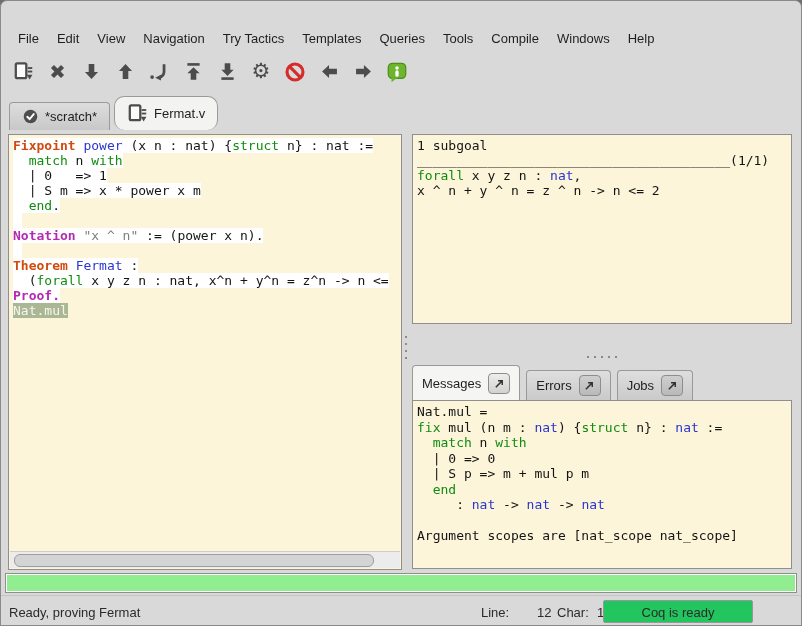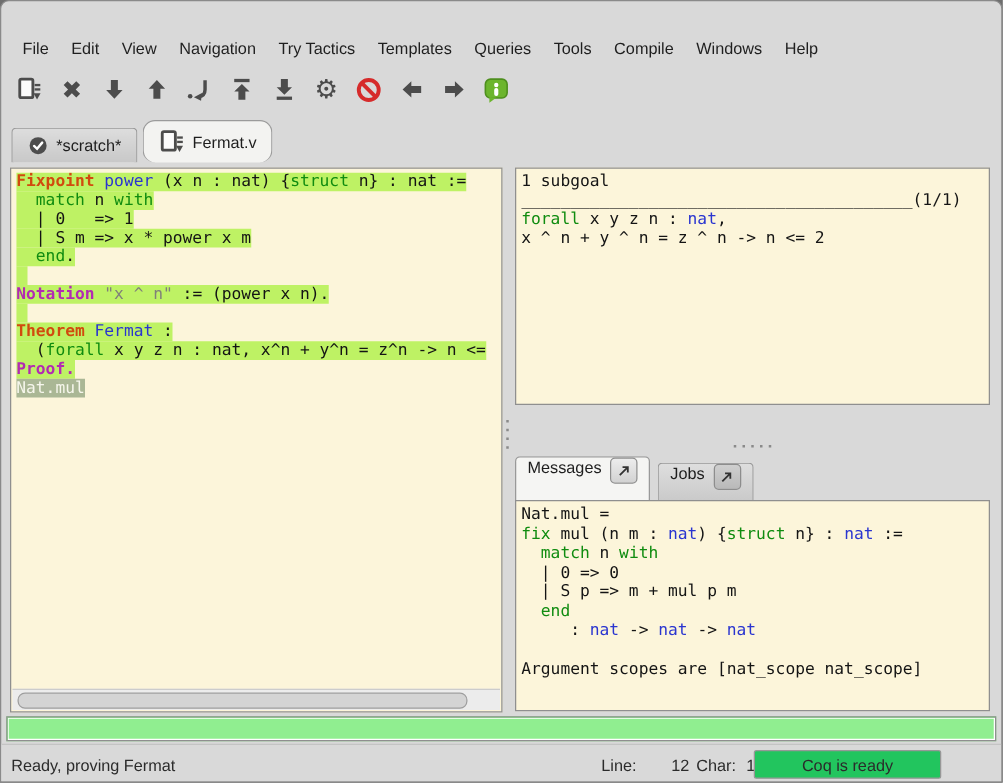--- a/index.html
+++ b/index.html
@@ -29,42 +29,42 @@
   
   .pane{position:absolute;background:#fcf5da;border:1px solid #8f8f8f;box-sizing:border-box;overflow:hidden;}
   .editor-pane{left:7px;top:133px;width:394px;height:436px;}
   .goal-pane{left:411px;top:133px;width:380px;height:190px;}
   .msg-pane{left:411px;top:399px;width:380px;height:169px;}
   .code{position:absolute;left:4px;top:3px;right:2px;bottom:18px;
     font-family:"DejaVu Sans Mono",monospace;font-size:13px;line-height:15px;white-space:pre;overflow:hidden;}
   .goal-pane .code,.msg-pane .code{bottom:2px;}
   .msg-pane .code{line-height:15.5px;}
   .cl{min-height:15px;}
-  .hl-green{background:#bef264;text-align:center;}
+  .hl-green{background:#ffffff;text-align:center;}
   .hl-sage{background:#aab795;}
   .sliver{display:inline-block;width:9px;height:15px;vertical-align:top;}
   .c-kw1{color:#d14b0e;font-weight:bold;}
   .c-kw2{color:#108c10;}
   .c-kw3{color:#b32ab3;font-weight:bold;}
   .c-id{color:#2a35d0;}
   .c-type{color:#2a35d0;}
   .c-str{color:#80807a;}
   .c-plain{color:#141414;}
   .c-sage{color:#f6f6ec;}
   
   .hscroll{position:absolute;left:1px;right:1px;bottom:1px;height:16px;background:#ececec;border-top:1px solid #cccccc;}
   .hthumb{position:absolute;left:4px;top:2px;width:358px;height:11px;background:#d4d4d4;border:1px solid #9e9e9e;border-radius:6px;}
   
   .vsplit{position:absolute;left:401px;top:133px;width:10px;height:436px;}
   .vdots{position:absolute;left:3px;top:202px;display:flex;flex-direction:column;gap:5px;}
   .hdots{position:absolute;left:586px;top:355px;display:flex;gap:5px;}
   .dot{width:2px;height:2px;background:#8a8a8a;}
   
   .msg-tabbar{position:absolute;left:411px;top:362px;width:388px;height:37px;display:flex;align-items:flex-end;gap:6px;}
-  .mtab{display:flex;align-items:flex-start;gap:7px;padding:0 9px;height:30px;
+  .mtab{display:flex;align-items:center;gap:7px;padding:0 9px;height:30px;
     background:linear-gradient(#dedede,#cacaca);border:1px solid #999;border-bottom:none;
     border-radius:4px 4px 0 0;font-size:13px;color:#1e1e1e;box-sizing:border-box;}
   .mtab.active{height:35px;background:#f5f5f3;}
   .ne-btn{width:20px;height:19px;border:1px solid #8d8d8d;border-radius:4px;
     background:linear-gradient(#ededed,#d2d2d2);display:flex;align-items:center;justify-content:center;}
   .mtab:not(.active) .ne-btn{background:linear-gradient(#cfcfcf,#b9b9b9);}
   
   .progress{position:absolute;left:4px;top:572px;width:792px;height:20px;background:#90ee90;
     border:1px solid #8f8f8f;box-sizing:border-box;box-shadow:inset 0 0 0 1px #ffffff;}
   .statusbar{position:absolute;left:0;top:594px;right:0;bottom:0;background:#d9d9d9;
@@ -250,20 +250,30 @@
         <span>Messages</span>
         <span class="ne-btn">
           <span class="icon" style="display: inline-flex; align-items: center;">
             <svg width="11" height="11" viewBox="0 0 12 12">
               <path d="M2 10 L8.6 3.4 M4.4 3 H9 V7.6" fill="none" stroke="#333" stroke-width="1.6"></path>
             </svg>
           </span>
         </span>
       </div>
       <div class="mtab">
+        <span>Errors</span>
+        <span class="ne-btn">
+          <span class="icon" style="display: inline-flex; align-items: center;">
+            <svg width="11" height="11" viewBox="0 0 12 12">
+              <path d="M2 10 L8.6 3.4 M4.4 3 H9 V7.6" fill="none" stroke="#333" stroke-width="1.6"></path>
+            </svg>
+          </span>
+        </span>
+      </div>
+      <div class="mtab">
         <span>Jobs</span>
         <span class="ne-btn">
           <span class="icon" style="display: inline-flex; align-items: center;">
             <svg width="11" height="11" viewBox="0 0 12 12">
               <path d="M2 10 L8.6 3.4 M4.4 3 H9 V7.6" fill="none" stroke="#333" stroke-width="1.6"></path>
             </svg>
           </span>
         </span>
       </div>
     </div>

